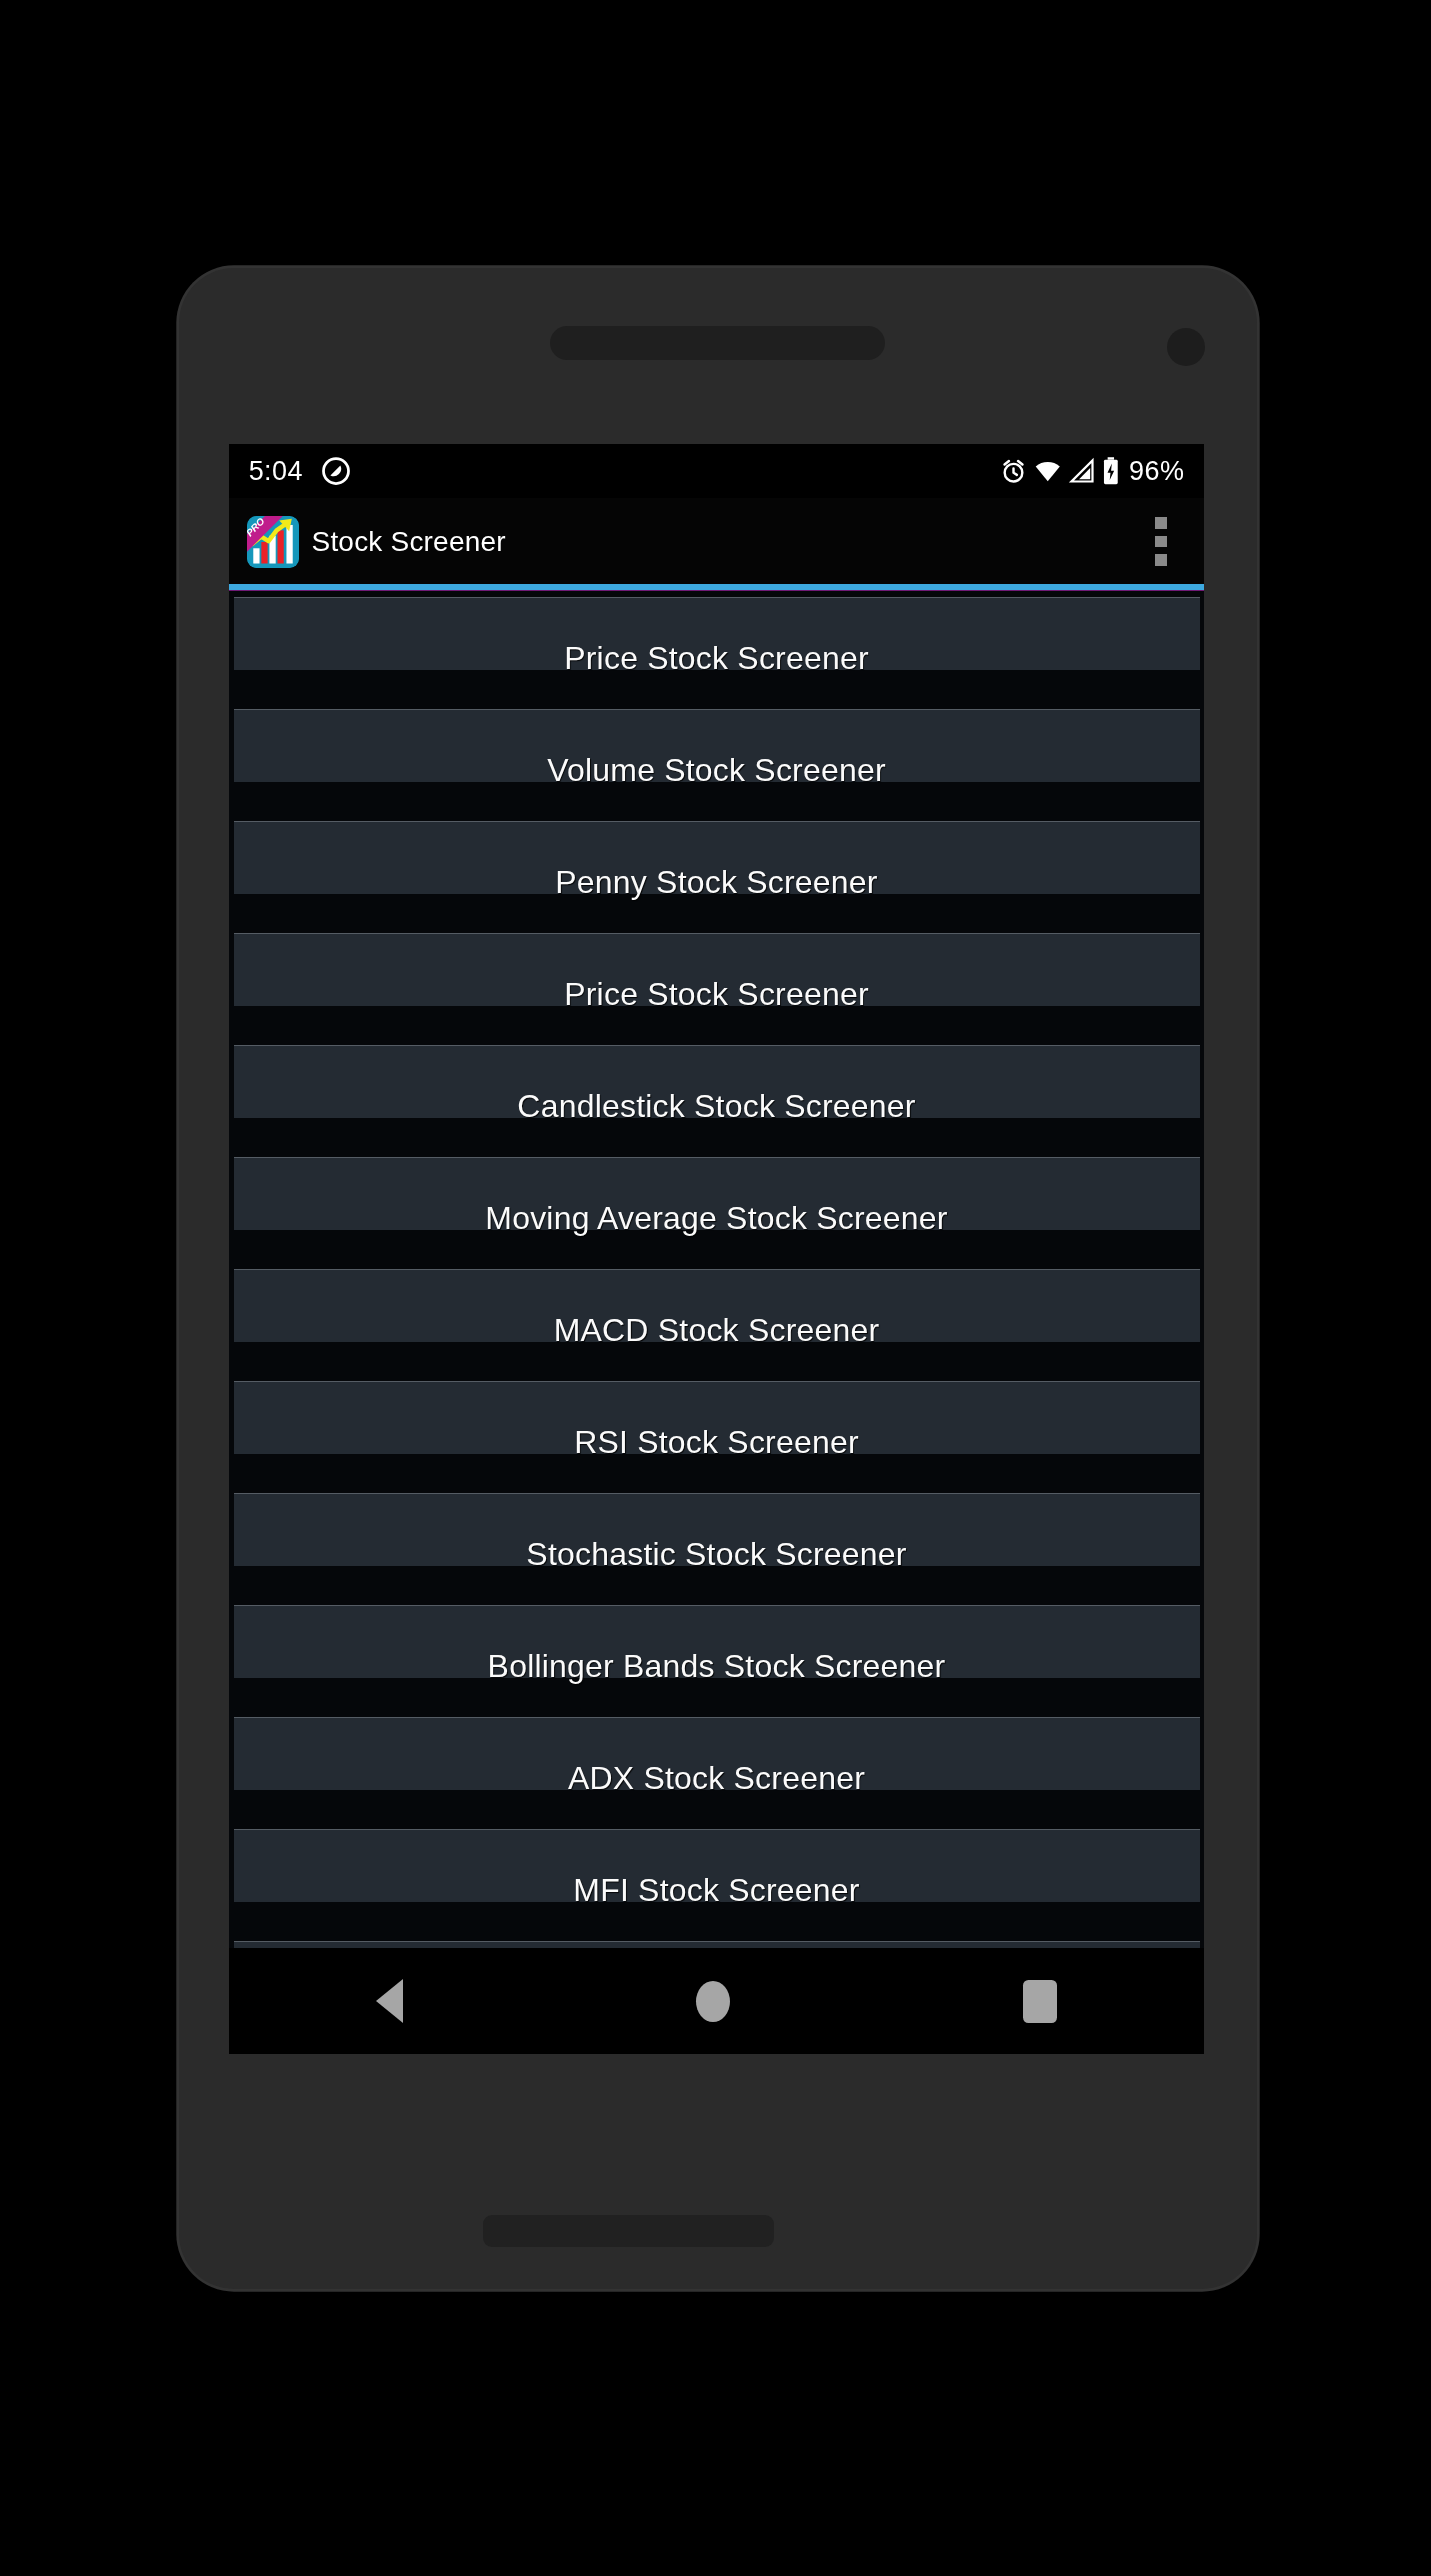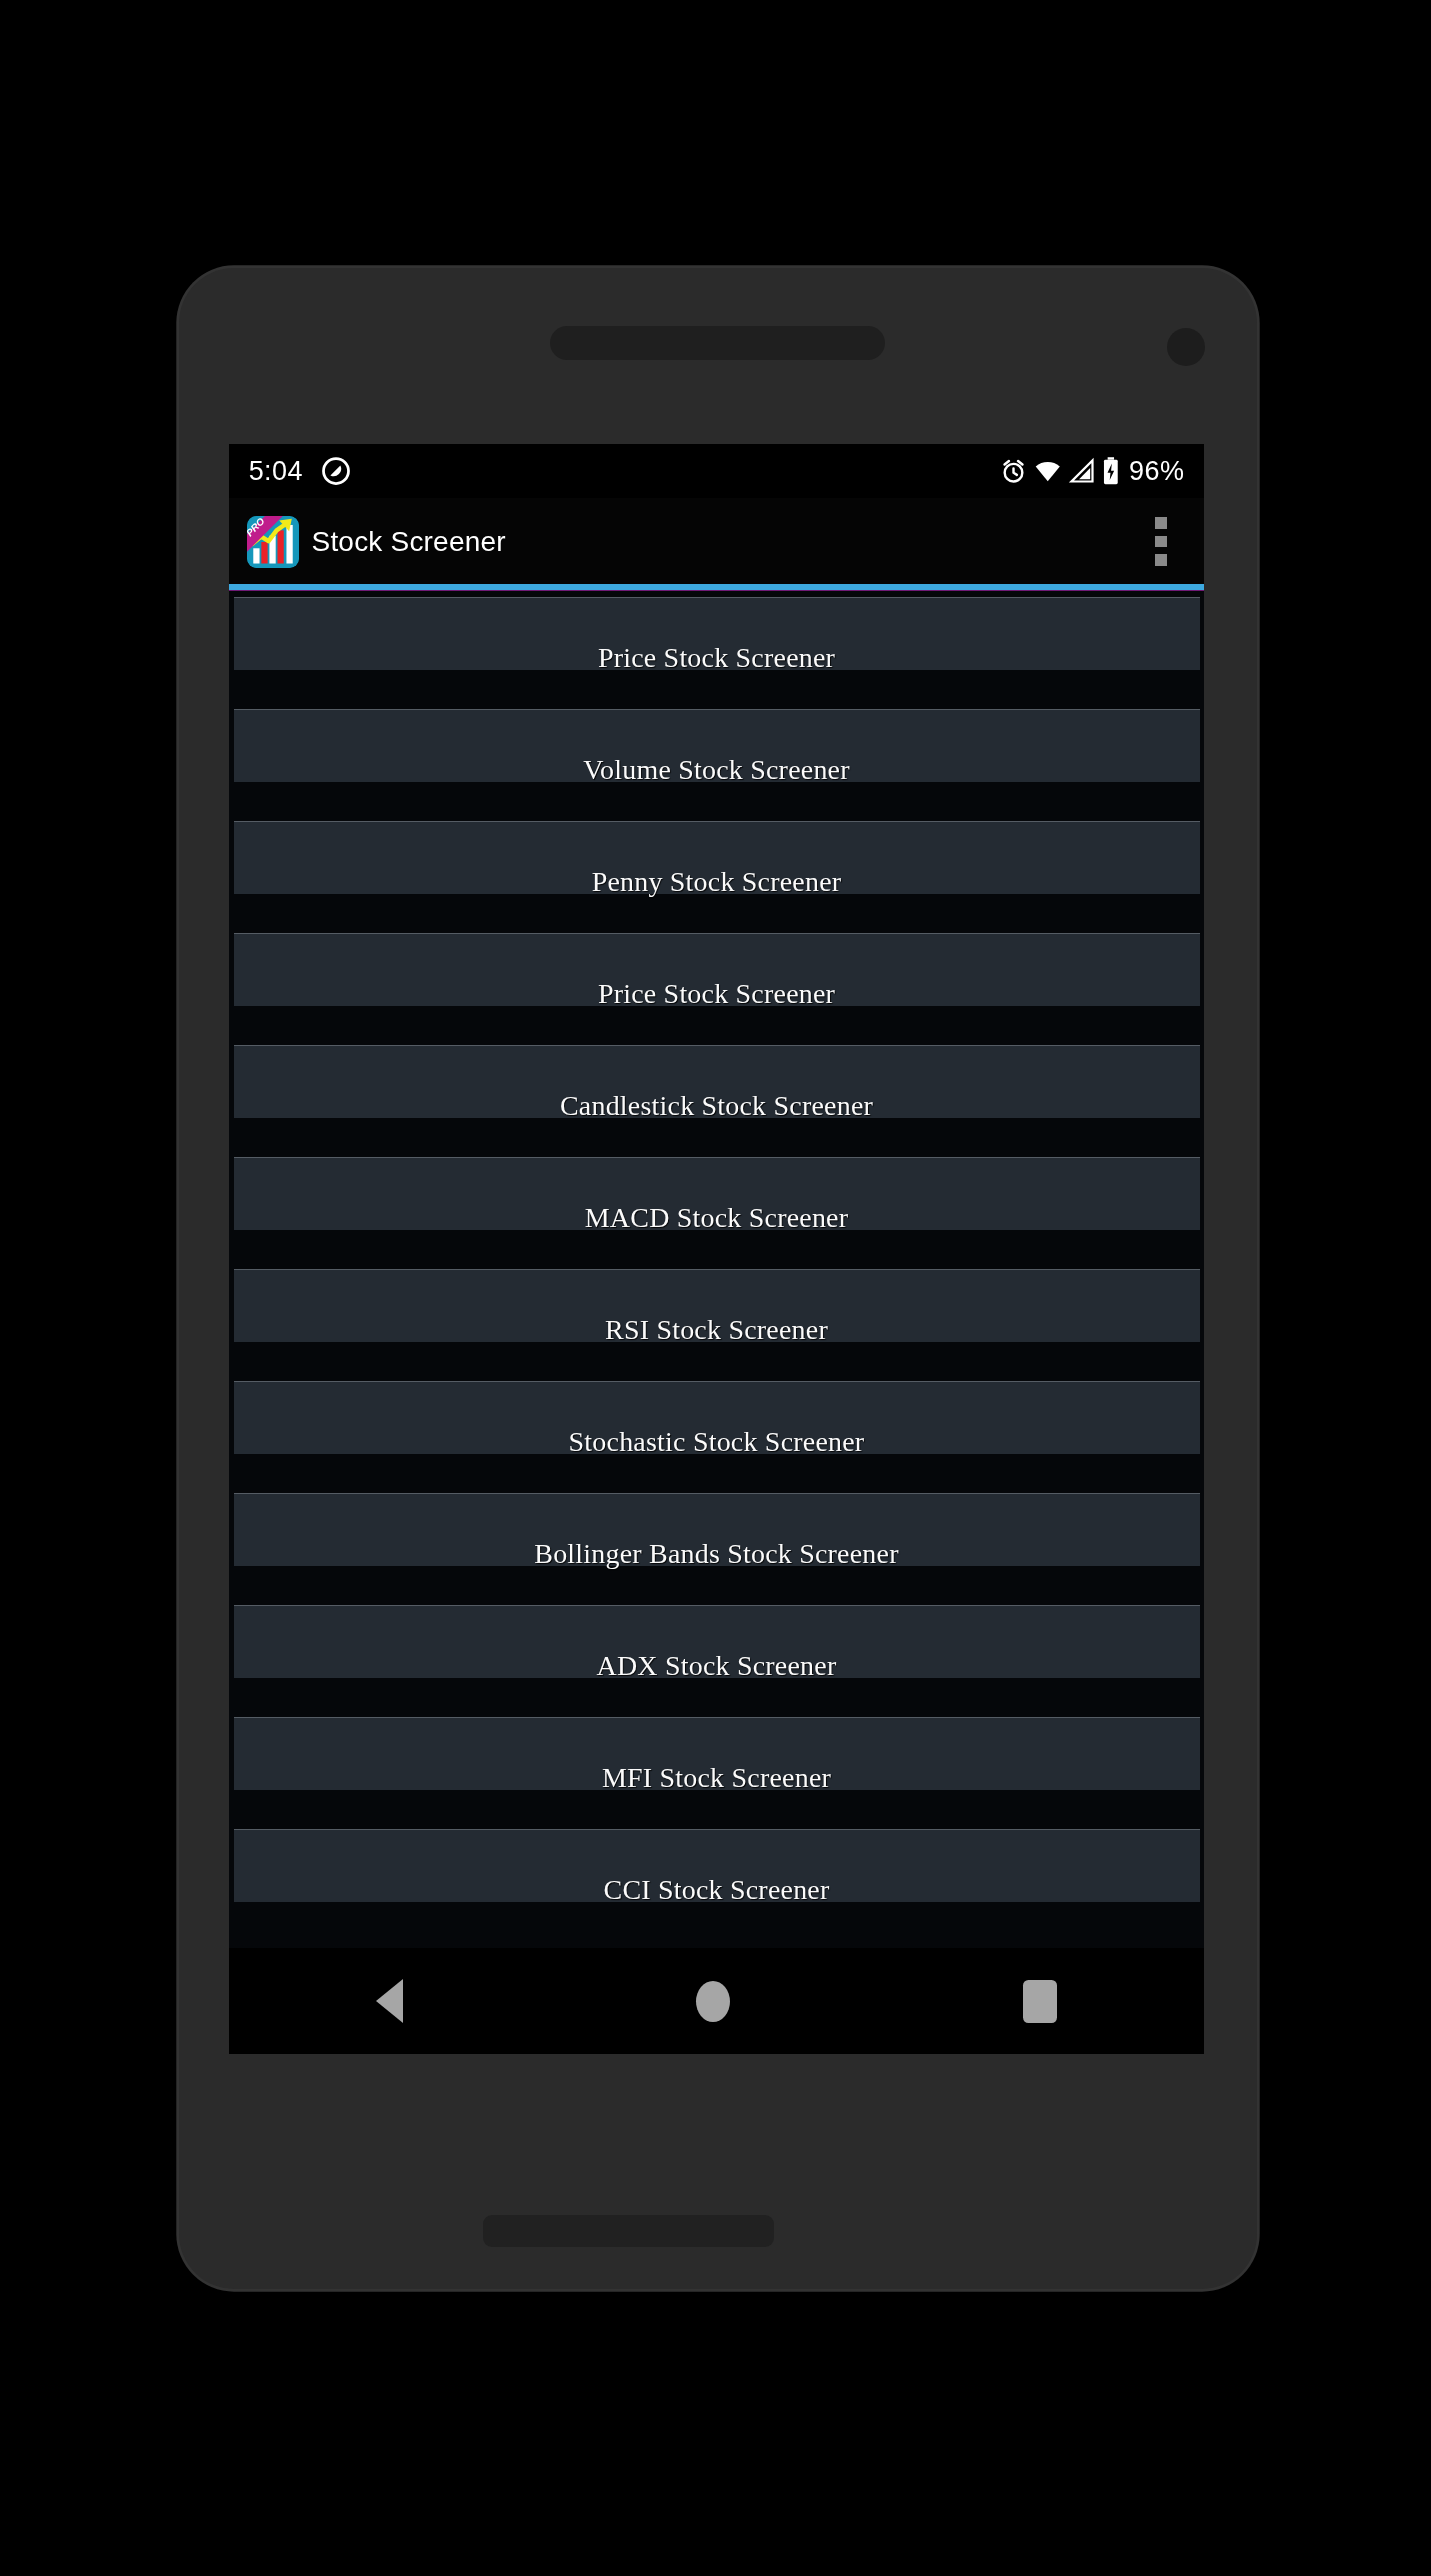--- a/index.html
+++ b/index.html
@@ -191,22 +191,22 @@
     margin-bottom: 39px;
     background: #242b33;
     border-top: 1.8px solid #555c64;
     display: flex;
     align-items: center;
     justify-content: center;
     box-sizing: border-box;
   }
   .screener-item .label {
     color: #fbfbfb;
-    font-size: 28px;
-    font-family: Liberation Serif, serif;
+    font-size: 32px;
+    font-family: Liberation Sans, sans-serif;
     font-stretch: condensed;
     letter-spacing: 0.2px;
     text-shadow: 0.9px 0.9px 0.9px rgba(0,0,0,0.85);
     white-space: nowrap;
     margin-top: 48px;
   }
 
   
   #nav-bar {
     position: absolute;
@@ -330,20 +330,23 @@
       <div class="screener-item">
         <span class="label">Penny Stock Screener</span>
       </div>
       <div class="screener-item">
         <span class="label">Price Stock Screener</span>
       </div>
       <div class="screener-item">
         <span class="label">Candlestick Stock Screener</span>
       </div>
       <div class="screener-item">
+        <span class="label">Moving Average Stock Screener</span>
+      </div>
+      <div class="screener-item">
         <span class="label">MACD Stock Screener</span>
       </div>
       <div class="screener-item">
         <span class="label">RSI Stock Screener</span>
       </div>
       <div class="screener-item">
         <span class="label">Stochastic Stock Screener</span>
       </div>
       <div class="screener-item">
         <span class="label">Bollinger Bands Stock Screener</span>

